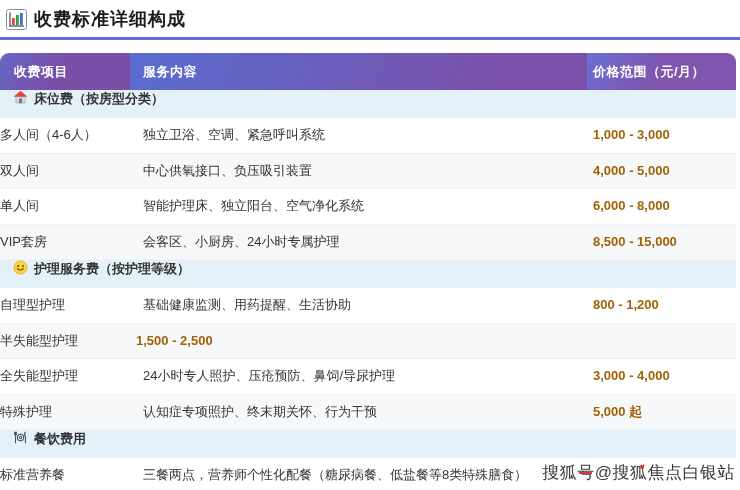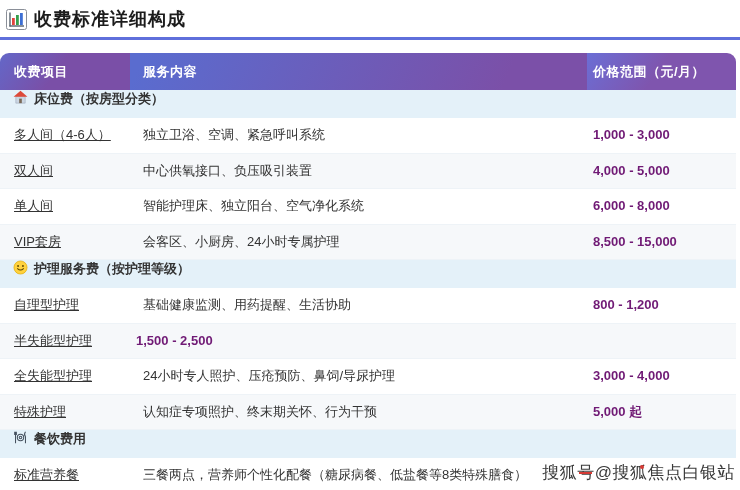--- a/index.html
+++ b/index.html
@@ -22,23 +22,23 @@
 
   .section-row{display:flex;align-items:flex-start;gap:6px;height:28px;background:#e4f1f9;
     padding-left:13px;font-size:13px;font-weight:bold;color:#333333;}
   .sec-icon{display:inline-flex;width:15px;height:15px;}
   .sec-icon svg{width:15px;height:15px;display:block;}
 
   .row{display:grid;grid-template-columns:130px 457px 1fr;height:35.5px;background:#ffffff;
     box-sizing:border-box;border-bottom:1px solid #eef3f7;}
   .section-body .row:nth-child(even){background:#f6f8fa;}
   .cell{display:flex;align-items:center;font-size:13px;color:#333333;line-height:1.2;}
-  .c-item{padding-left:14px;text-decoration:underline;}
+  .c-item{}
   .c-service{padding-left:13px;padding-right:4px;}
-  .c-price{padding-left:6px;color:#701a75;font-weight:bold;}
+  .c-price{padding-left:6px;color:#a16207;font-weight:bold;}
 
   
   .watermark{position:absolute;top:461px;right:5px;font-size:17px;color:#3a3a3a;
     white-space:nowrap;letter-spacing:0.5px;}
   .watermark::before{content:"";position:absolute;left:37px;top:11px;width:13px;height:2px;background:#d63a34;}
   .watermark::after{content:"";position:absolute;left:98px;top:4px;width:4px;height:4px;border-radius:50%;background:#d63a34;}
 </style>
 </head>
 <body>
 

